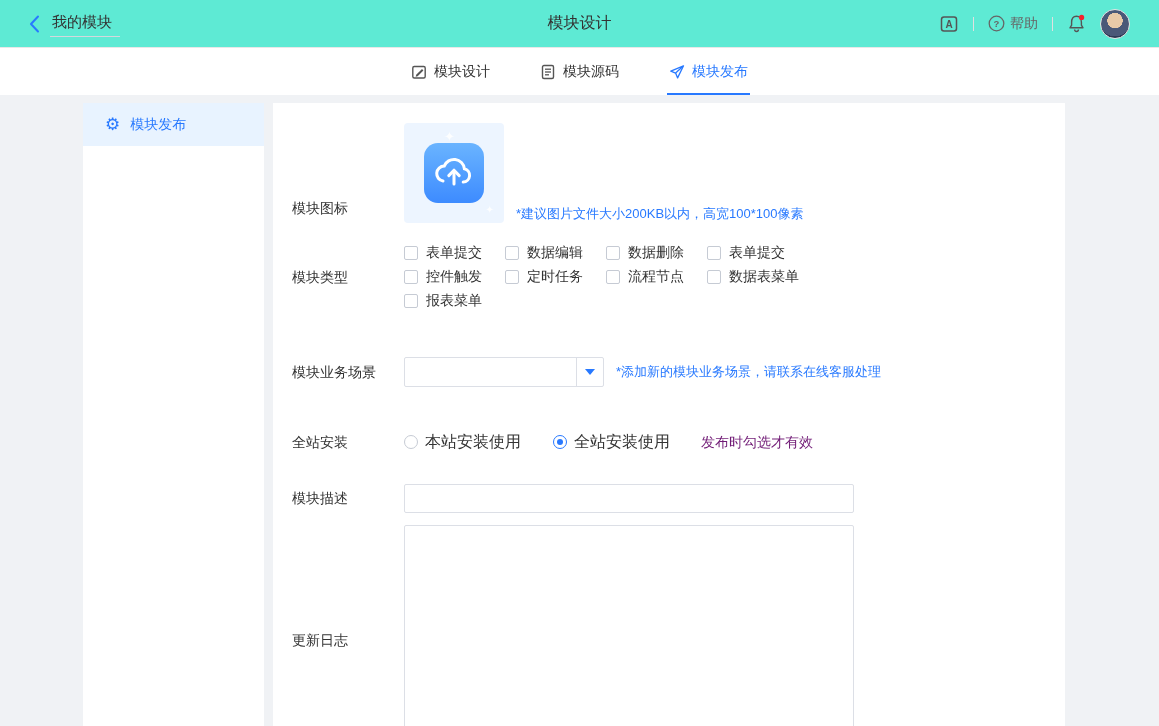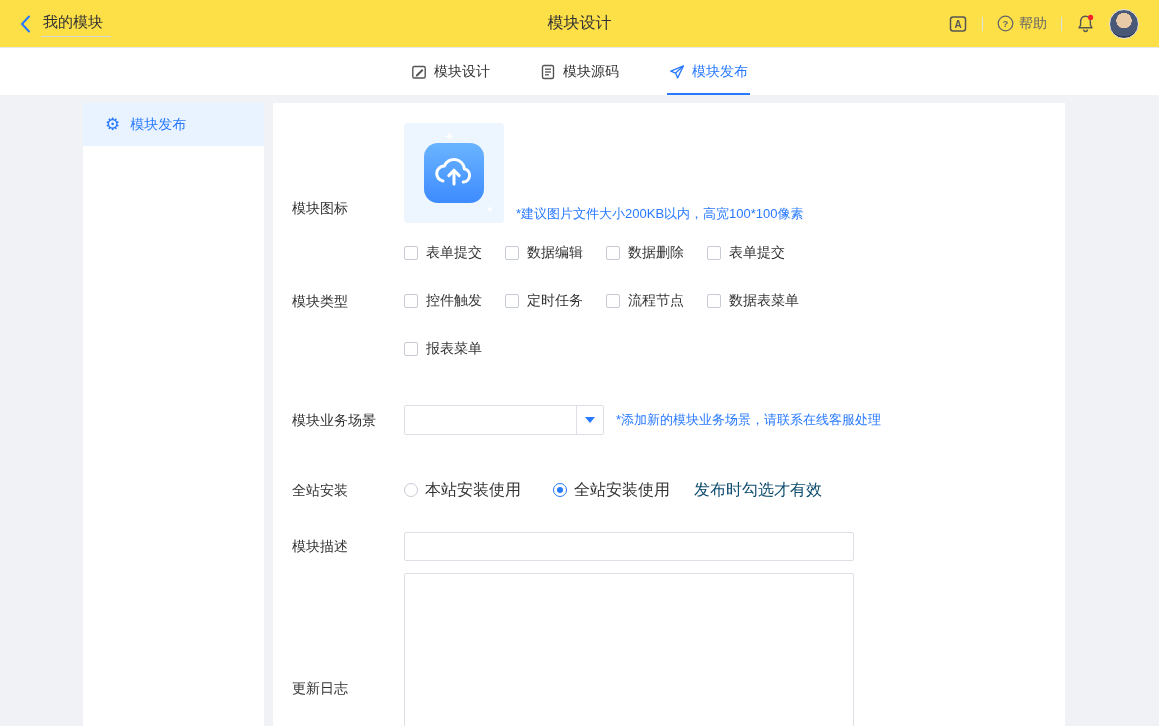--- a/index.html
+++ b/index.html
@@ -1,21 +1,21 @@
 <!DOCTYPE html>
 <html><head>
 <meta charset="utf-8">
 <style>
   * { margin:0; padding:0; box-sizing:border-box; }
   html,body { width:1159px; height:726px; overflow:hidden; }
   body { font-family:"Liberation Sans","DejaVu Sans",sans-serif; background:#f0f2f5; color:#333; }
   .app { width:1159px; height:726px; display:flex; flex-direction:column; overflow:hidden; }
 
   
-  .header { height:48px; background:#fde047; border-bottom:1px solid #e8e8e8; display:flex; align-items:center; padding:0 20px; position:relative; flex-shrink:0; }
+  .header { height:48px; background:#5eead4; border-bottom:1px solid #e8e8e8; display:flex; align-items:center; padding:0 29px; position:relative; flex-shrink:0; }
   .header-left { display:flex; align-items:center; gap:10px; }
   .back-btn { display:flex; align-items:center; cursor:pointer; }
   .module-name { font-size:15px; color:#333; padding:2px 8px 4px 2px; border-bottom:1px solid #d4d7dc; }
   .header-title { position:absolute; left:0; right:0; text-align:center; font-size:16px; color:#333; pointer-events:none; }
   .header-right { margin-left:auto; display:flex; align-items:center; gap:14px; z-index:1; }
   .hdr-sep { width:1px; height:14px; background:#e0e0e0; }
   .help-wrap { display:flex; align-items:center; gap:5px; color:#666; font-size:14px; cursor:pointer; }
   .bell-wrap { position:relative; display:flex; cursor:pointer; }
   .avatar { width:30px; height:30px; border-radius:50%; background:radial-gradient(circle at 50% 38%, #e8c9a8 0 34%, #4a5878 35% 70%, #2e3a55 71%); border:1px solid #e3e3e3; cursor:pointer; }
 
@@ -47,39 +47,39 @@
   .icon-hint-wrap { display:flex; align-items:flex-end; }
   .hint { font-size:13px; color:#2879ff; margin-left:12px; line-height:18px; }
 
   
   .txt-input { height:30px; border:1px solid #dcdfe6; border-radius:2px; padding:0 8px; font-size:14px; color:#333; outline:none; background:#fff; font-family:inherit; }
   .row-version { margin-bottom:26px; }
   .version-input { width:100px; }
 
   
   .row-type { margin-bottom:46px; align-items:center; }
-  .cb-grid { display:grid; grid-template-columns:repeat(4,101px); row-gap:28px; }
+  .cb-grid { display:grid; grid-template-columns:repeat(4,101px); row-gap:4px; }
   .cb-item { display:flex; align-items:center; gap:8px; font-size:14px; color:#333; cursor:pointer; height:20px; }
   .cb-box { width:14px; height:14px; border:1px solid #c6cbd4; border-radius:2px; background:#fff; flex-shrink:0; }
 
   
   .row-scenario { margin-bottom:40px; }
   .select { width:200px; height:30px; border:1px solid #dcdfe6; border-radius:2px; display:flex; background:#fff; cursor:pointer; }
   .select-value { flex:1; padding:0 8px; font-size:14px; line-height:28px; color:#333; }
   .select-caret { width:27px; border-left:1px solid #dcdfe6; display:flex; align-items:center; justify-content:center; }
   .caret-down { width:0; height:0; border-left:5px solid transparent; border-right:5px solid transparent; border-top:6px solid #2879ff; }
   .scenario-hint { align-self:center; }
 
   
   .row-install { margin-bottom:26px; }
   .radio-item { display:flex; align-items:center; gap:7px; font-size:16px; color:#333; cursor:pointer; line-height:30px;font-family:Liberation Serif, serif; }
   .radio-circle { width:14px; height:14px; border:1px solid #c6cbd4; border-radius:50%; background:#fff; flex-shrink:0; position:relative; }
   .radio-item.checked .radio-circle { border-color:#2879ff; }
   .radio-item.checked .radio-circle::after { content:""; position:absolute; left:3px; top:3px; width:6px; height:6px; border-radius:50%; background:#2879ff; }
-  .install-link { font-size:16px; color:#0c4a6e; line-height:30px; margin-left:24px; cursor:pointer; }
+  .install-link { font-size:14px; color:#701a75; line-height:30px; margin-left:31px; cursor:pointer; }
   .mr32 { margin-right:32px; }
 
   
   .row-desc { margin-bottom:12px; }
   .desc-input { width:450px; height:29px; }
   .row-log { align-items:center; }
   .log-area { width:450px; height:230px; border:1px solid #dcdfe6; border-radius:2px; resize:none; outline:none; font-family:inherit; font-size:14px; padding:6px 8px; }
 </style>
 </head>
 <body>

